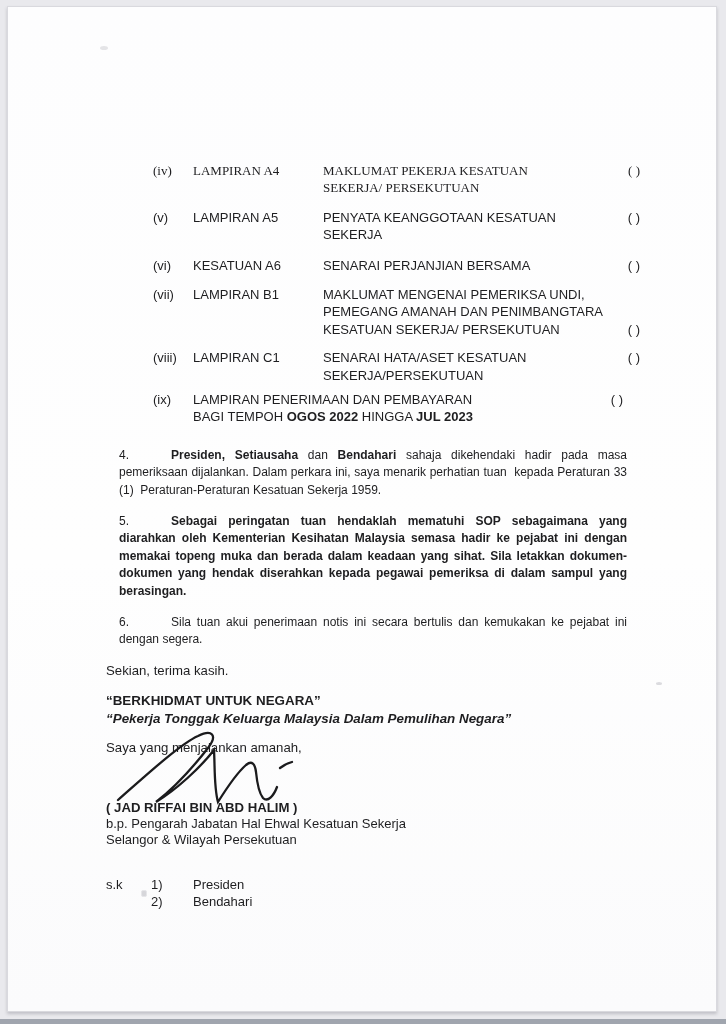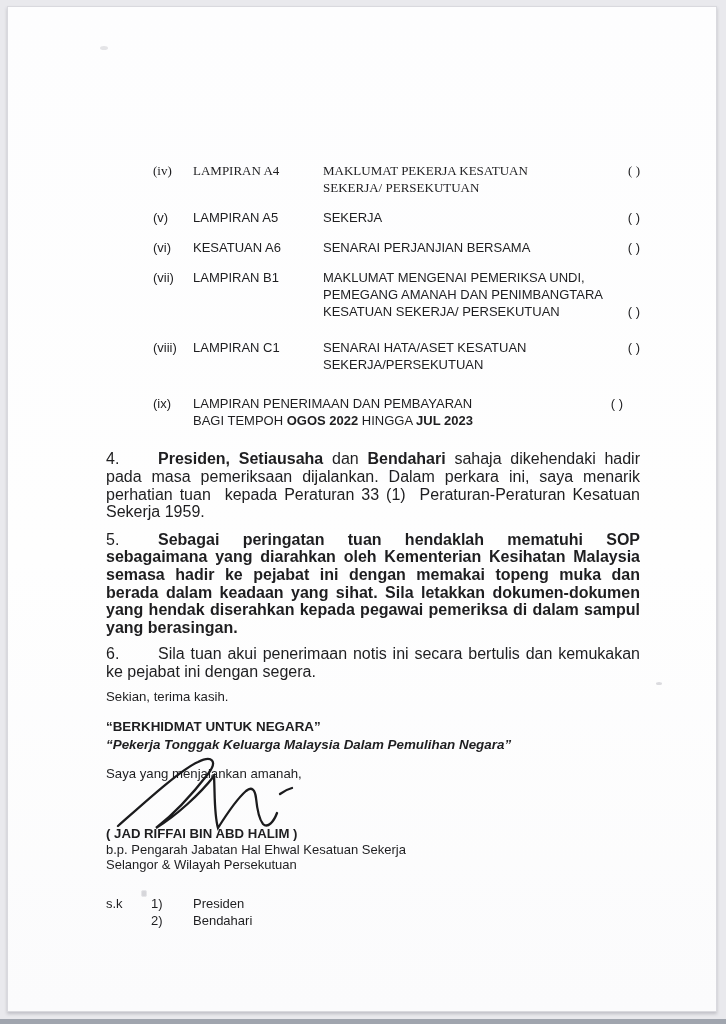--- a/index.html
+++ b/index.html
@@ -22,49 +22,49 @@
   .content{position:absolute;left:98px;top:155px;width:534px;}
 
   
   .att-row{
     display:grid;grid-template-columns:40px 130px 300px 17px;
     margin-left:47px;font-size:13px;line-height:17.4px;
   }
   .att-row:nth-child(1){margin-bottom:12px;font-family:Liberation Serif, serif;}
   .att-row:nth-child(2){margin-bottom:13px;}
   .att-row:nth-child(3){margin-bottom:12px;}
-  .att-row:nth-child(4){margin-bottom:18px;}
-  .att-row:nth-child(5){margin-bottom:21px;}
+  .att-row:nth-child(4){margin-bottom:11px;}
+  .att-row:nth-child(5){margin-bottom:7px;}
   .att-line{white-space:nowrap;}
   .att-paren{align-self:start;text-align:right;}
   .paren-bottom{align-self:end;}
 
   
   .para{
-    margin:0;font-size:16px;line-height:17.6px;
+    margin:13px;font-size:12px;line-height:17.6px;
     text-align:justify;white-space:pre-wrap;
   }
   .para:nth-child(1){margin-top:21px;}
   .para:nth-child(2){margin-top:10px;}
   .para:nth-child(3){margin-top:9px;}
   .pnum{display:inline-block;width:52px;white-space:normal;}
   .b{font-weight:700;}
 
   .closing{margin-top:7px;font-size:13.2px;line-height:17.6px;}
   .slogan1{margin-top:13px;font-size:13.4px;line-height:18px;font-weight:700;}
   .slogan2{font-size:13.4px;line-height:18px;font-weight:700;font-style:italic;}
 
   .sign-block{position:relative;}
   .sign-intro{margin-top:11px;font-size:13.2px;line-height:17.6px;}
   .signature-svg{position:absolute;left:-8px;top:-15px;pointer-events:none;}
 
   .signatory-name{margin-top:42px;font-size:13.2px;line-height:17px;font-weight:700;}
   .signatory-line{font-size:13px;line-height:15.6px;}
 
-  .cc{margin-top:22px;display:grid;grid-template-columns:45px 42px auto;
+  .cc{margin-top:29px;display:grid;grid-template-columns:45px 42px auto;
       font-size:13px;line-height:17px;}
 
   .speck{position:absolute;border-radius:50%;}
   .speck1{left:92px;top:39px;width:8px;height:4px;background:#e4e4e7;}
   .speck2{left:648px;top:675px;width:6px;height:3px;background:#dbdbdf;}
   .speck3{left:133px;top:883px;width:4px;height:5px;background:#d6d6da;border:1px solid #e6e6e9;border-radius:2px;}
 </style>
 </head>
 <body>
 
@@ -82,20 +82,21 @@
           <div class="att-desc">
             <div class="att-line"><span>MAKLUMAT PEKERJA KESATUAN</span></div>
             <div class="att-line"><span>SEKERJA/ PERSEKUTUAN</span></div>
           </div>
           <div class="att-paren">( )</div>
         </div>
         <div class="att-row">
           <div class="att-num">(v)</div>
           <div class="att-label">LAMPIRAN A5</div>
           <div class="att-desc">
+            <div class="att-line"><span>PENYATA KEANGGOTAAN KESATUAN</span></div>
             <div class="att-line"><span>SEKERJA</span></div>
           </div>
           <div class="att-paren">( )</div>
         </div>
         <div class="att-row">
           <div class="att-num">(vi)</div>
           <div class="att-label">KESATUAN A6</div>
           <div class="att-desc">
             <div class="att-line"><span>SENARAI PERJANJIAN BERSAMA</span></div>
           </div>

